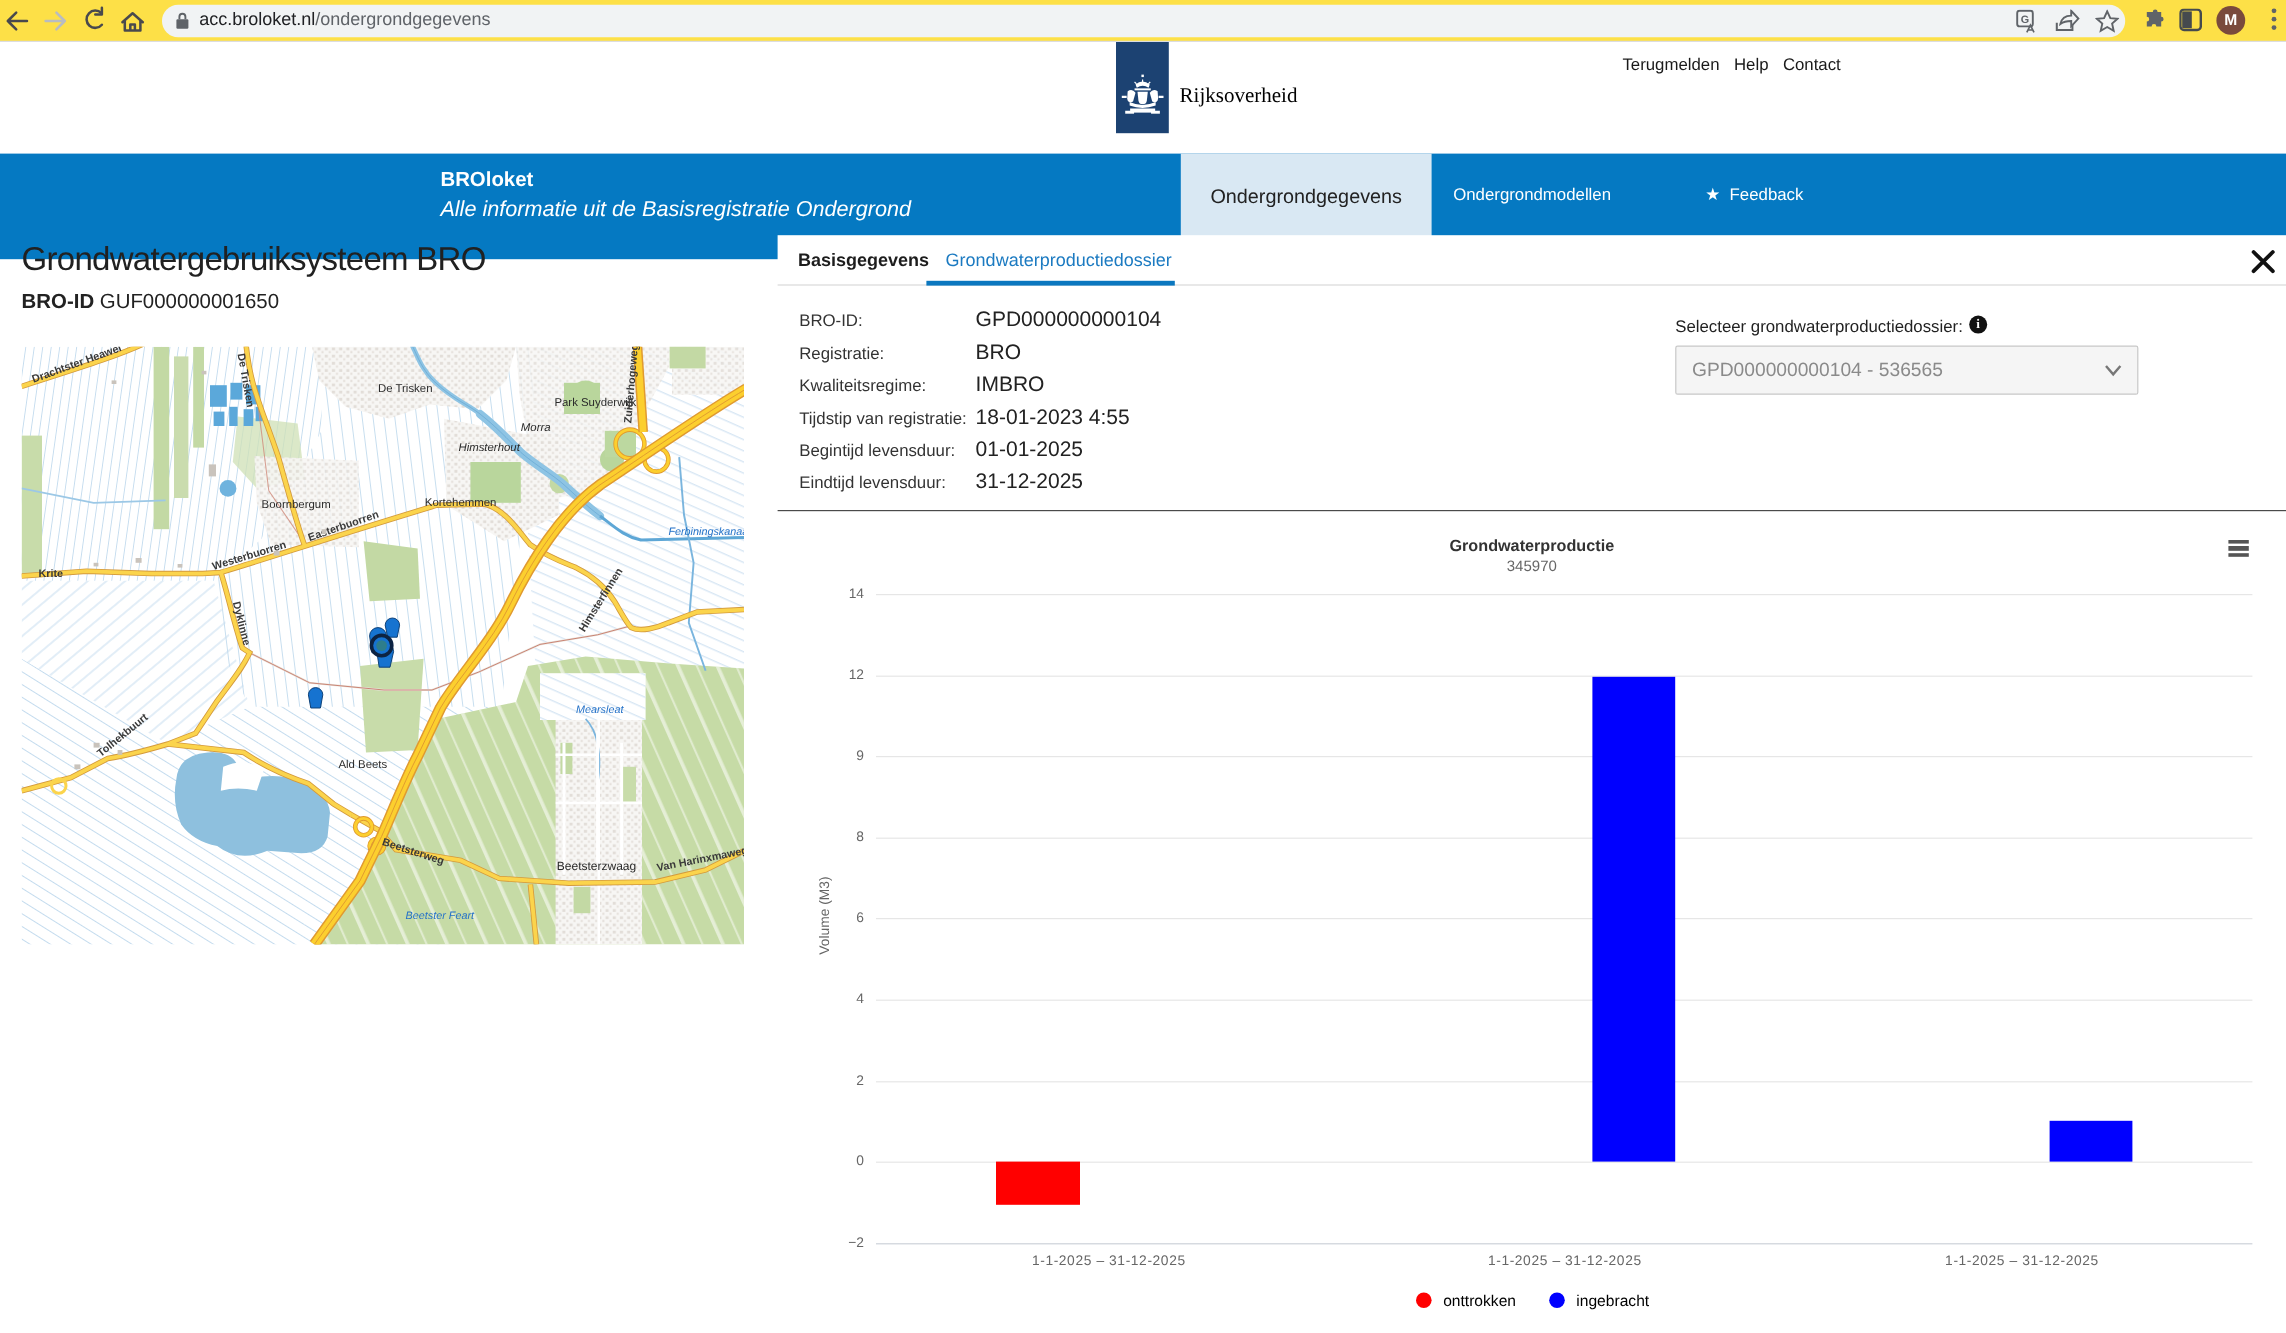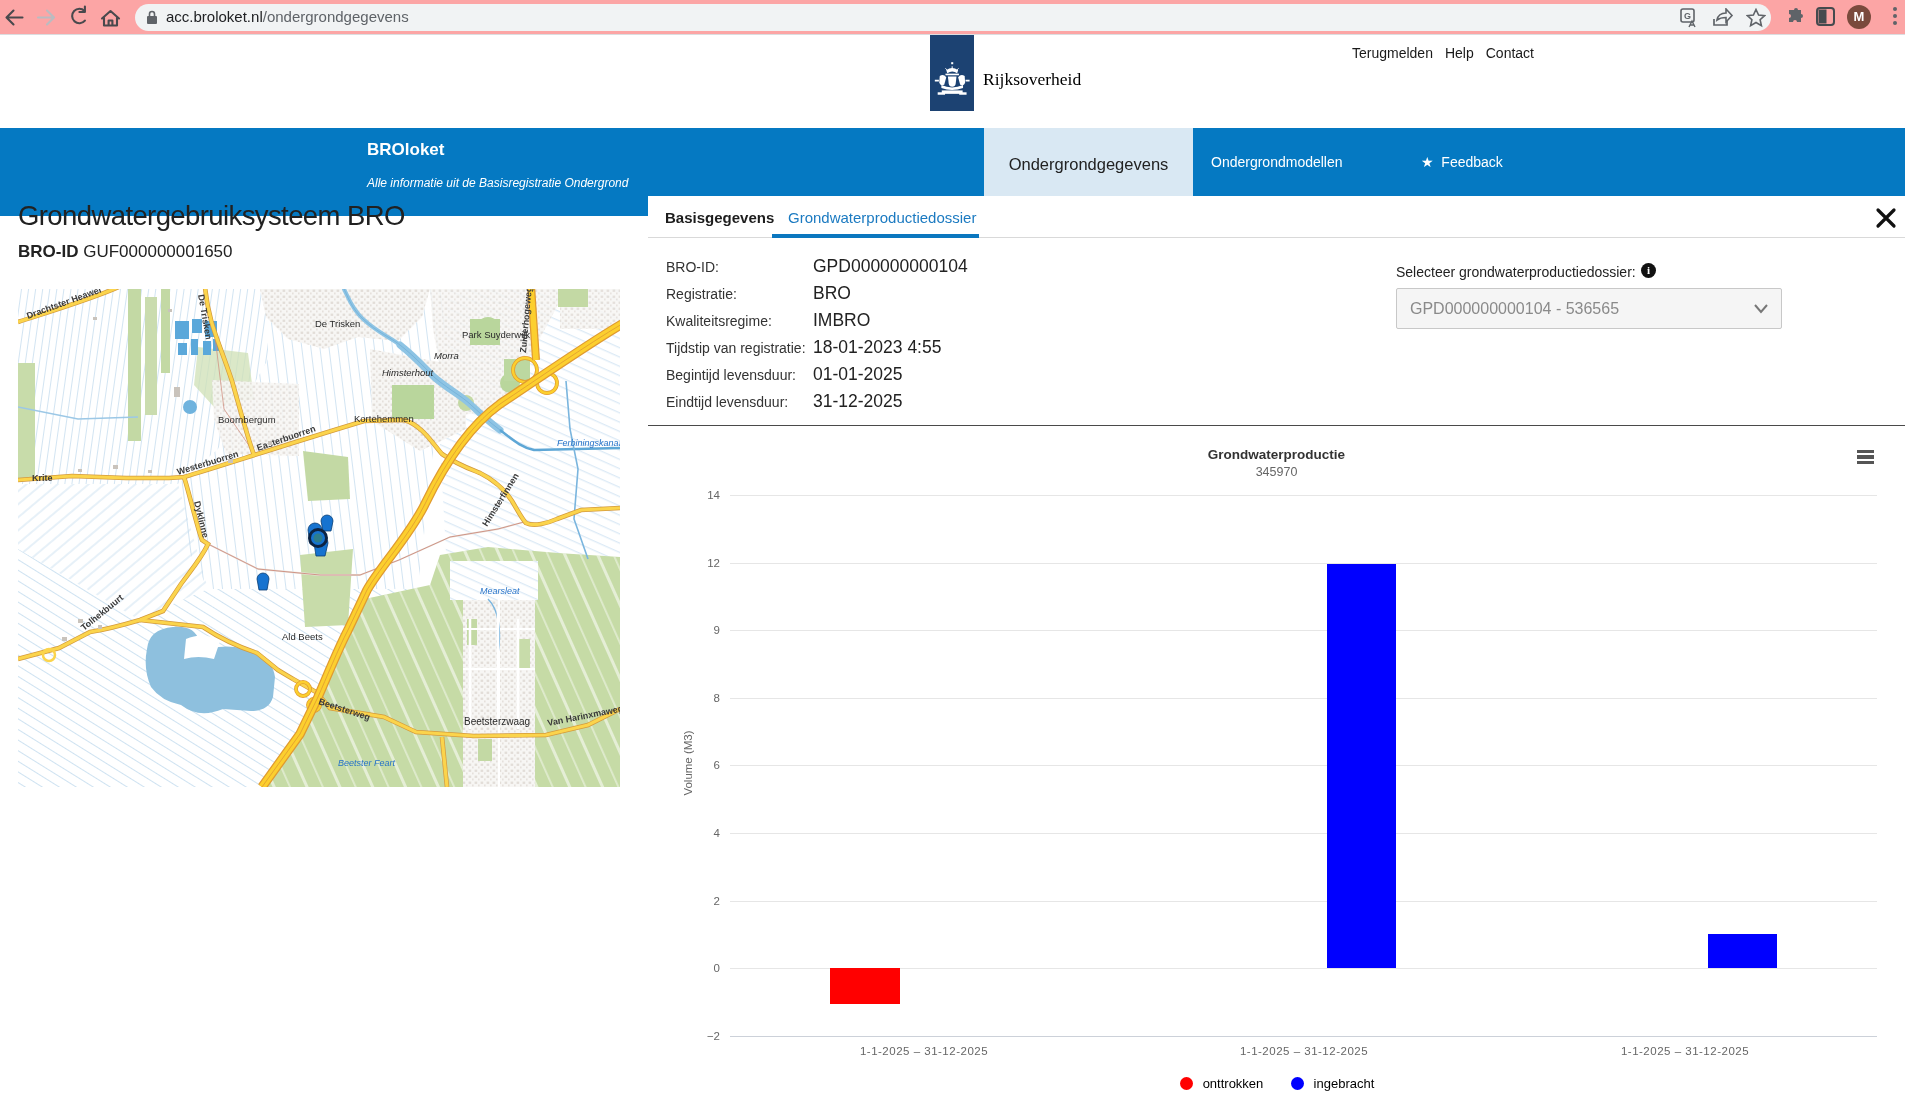--- a/index.html
+++ b/index.html
@@ -1,30 +1,30 @@
 <!DOCTYPE html>
 <html><head>
 <meta charset="utf-8">
 <style>
 * { margin:0; padding:0; box-sizing:border-box; }
 html,body { width:1905px; height:1111px; background:#fff; font-family:"Liberation Sans", sans-serif; overflow:hidden; }
 .abs { position:absolute; }
-#chrome { position:absolute; left:0; top:0; width:1905px; height:35px; background:#fca5a5; border-bottom:1px solid #dcdde0; }
+#chrome { position:absolute; left:0; top:0; width:1905px; height:35px; background:#fde047; border-bottom:1px solid #dcdde0; }
 #pill { position:absolute; left:135px; top:4px; width:1636px; height:27px; background:#f1f3f4; border-radius:14px; }
 #url { position:absolute; left:166px; top:8px; font-size:15px; color:#202124; }
 #url span { color:#5f6368; }
 #header { position:absolute; left:0; top:35px; width:1905px; height:93px; background:#fff; }
 #logo { position:absolute; left:930px; top:0px; width:44px; height:76px; background:#1c4272; }
 #rijks { position:absolute; left:983px; top:34px; font-family:"Liberation Serif", serif; font-size:17.5px; color:#000000; }
 #hlinks { position:absolute; left:1352px; top:10px; font-size:14px; color:#1a1a1a;text-align:right; }
 #hlinks span { margin-right:12px; }
 #navbar { position:absolute; left:0; top:128px; width:1905px; height:88px; background:#0579c2; }
 #brand { position:absolute; left:367px; top:12px; color:#fff; }
 #brand .t { font-size:17px; font-weight:bold; }
-#brand .s { font-size:12px; font-style:italic; margin-top:16px; }
+#brand .s { font-size:18px; font-style:italic; margin-top:4px; }
 .tab { position:absolute; top:0; height:68px; display:flex; align-items:center; font-size:14px; color:#fff; }
 #tab-active { position:absolute; left:984px; top:128px; width:209px; height:72px; background:#d9e8f3; color:#222; display:flex; align-items:center; justify-content:center; font-size:16.5px; }
 
 #ptabs { position:absolute; left:648px; top:196px; width:1257px; height:42px; border-bottom:1px solid #d9d9d9; background:#fff; }
 #ptab1 { position:absolute; left:665px; top:209px; font-size:15px; font-weight:bold; color:#1d1d1d; }
 #ptab2 { position:absolute; left:788px; top:209px; font-size:15px; color:#1b7ac1; }
 #ptabline { position:absolute; left:772px; top:234px; width:207px; height:4px; background:#0b77bf; }
 #closex { position:absolute; left:1874px; top:206px; width:24px; height:24px; }
 h1#title { position:absolute; left:18px; top:200px; font-size:27.5px; font-weight:normal; color:#212121; letter-spacing:-0.6px; }
 #broid { position:absolute; left:18px; top:242px; font-size:17px; color:#222; }

